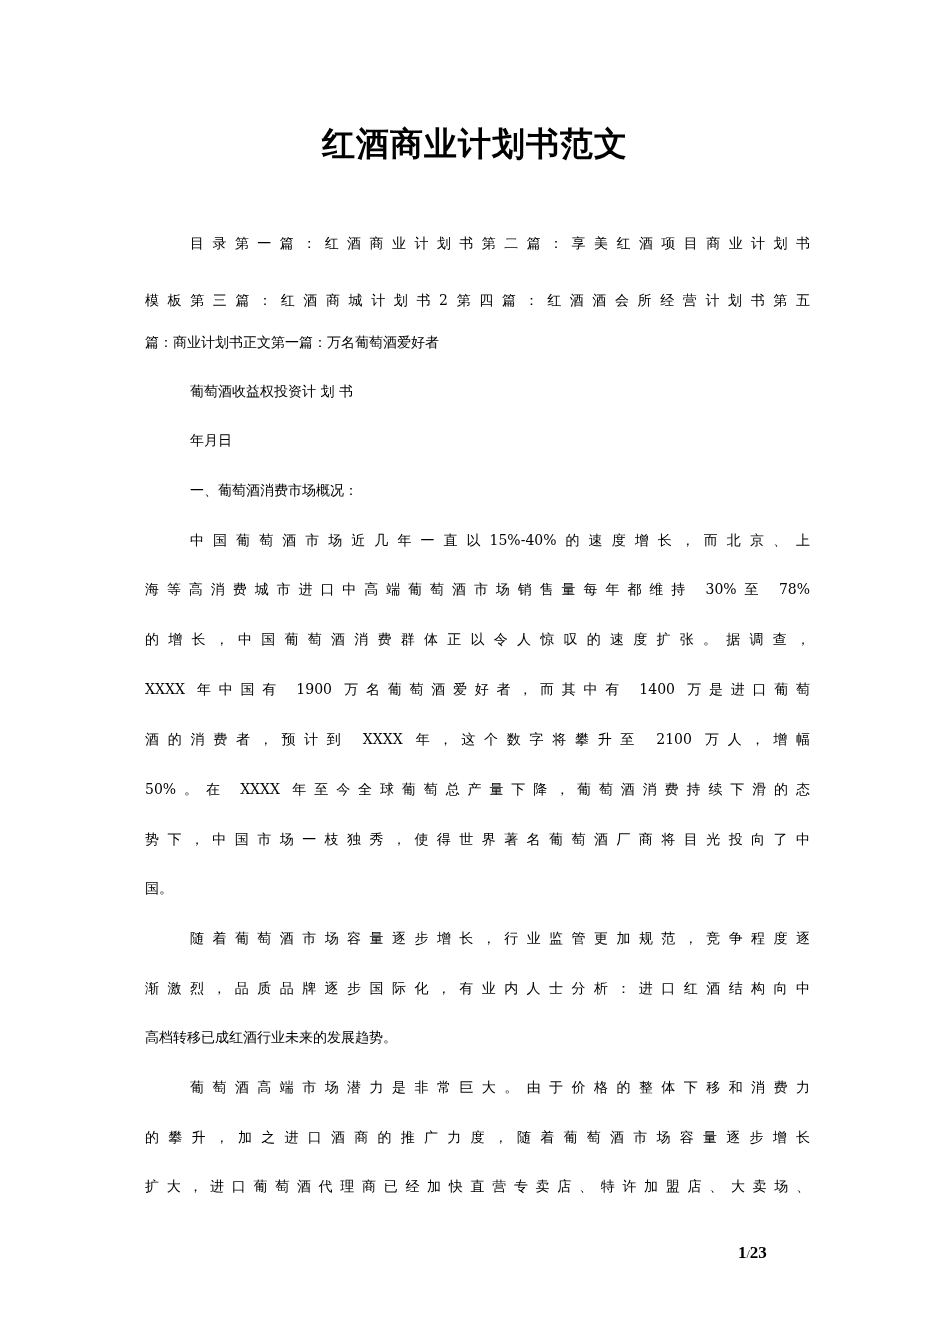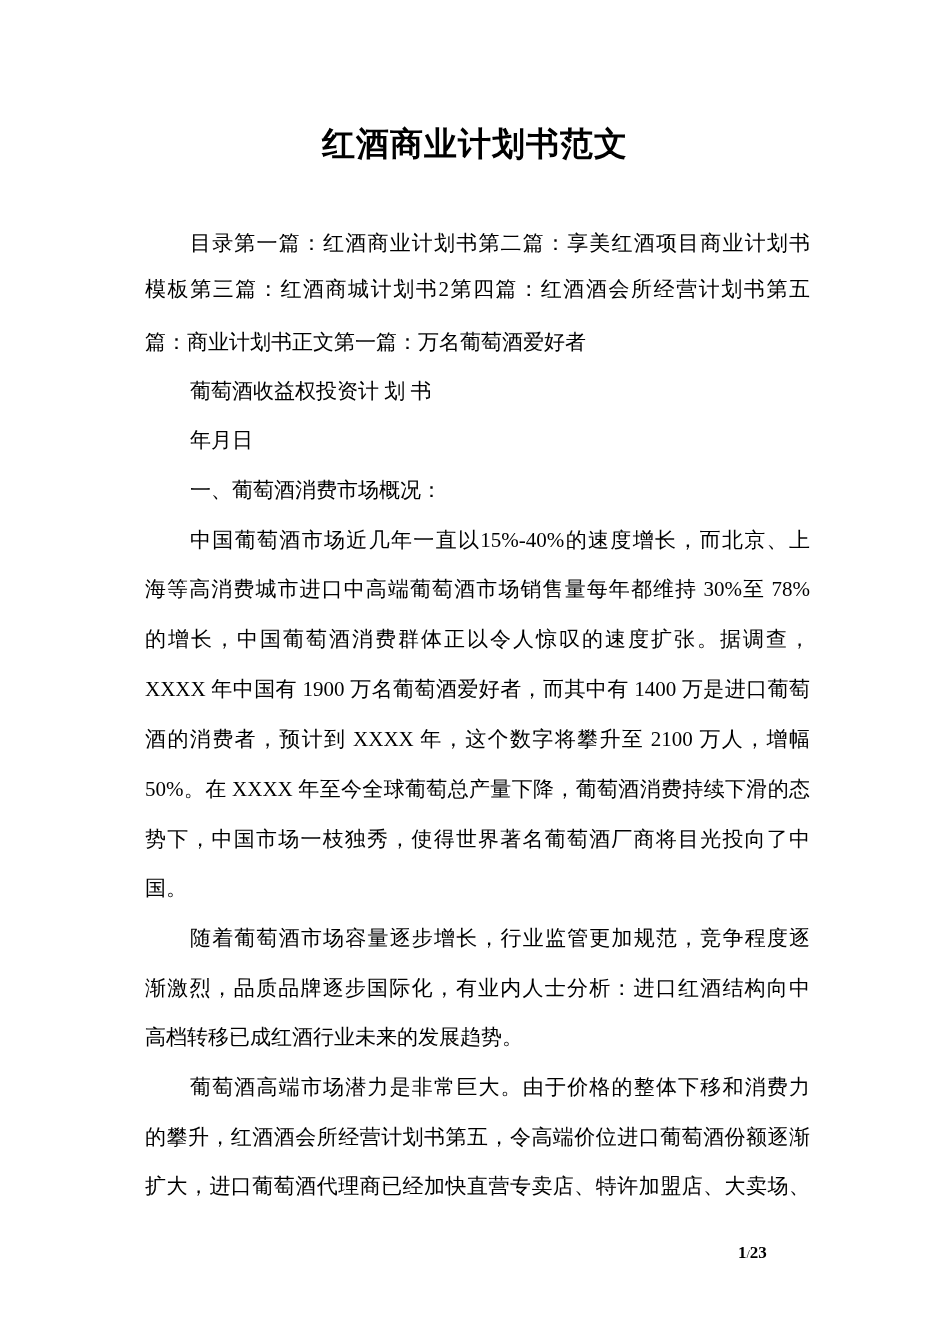--- a/index.html
+++ b/index.html
@@ -1,49 +1,49 @@
 <!DOCTYPE html>
 <html><head>
   <meta charset="utf-8">
   <style>
     html, body { margin: 0; padding: 0; background: #ffffff; }
     body { width: 950px; height: 1344px; position: relative; overflow: hidden; font-family: "DejaVu Serif", "Liberation Serif", serif; color: #000; }
     .page { position: absolute; left: 0; top: 0; width: 950px; height: 1344px; background: #fff; }
     .title { position: absolute; left: 0; width: 950px; top: 122px; text-align: center; font-size: 33px; font-weight: bold; letter-spacing: 1px; font-family: "DejaVu Sans", "Liberation Sans", sans-serif; }
-    .line { position: absolute; left: 145px; width: 665px; font-size: 21px; white-space: nowrap; line-height: 28px; text-align: justify; text-align-last: justify; font-family: Liberation Serif, serif; }
+    .line { position: absolute; left: 145px; width: 665px; font-size: 14px; white-space: nowrap; line-height: 28px; text-align: justify; text-align-last: justify; }
     .line.last { text-align-last: left; }
     .line.indent { left: 190px; width: 620px; }
     .pagenum { position: absolute; left: 738px; top: 1243px; font-size: 17px; font-weight: bold; font-family: "Liberation Serif", serif; text-align: right; }
     .pagenum .slash { font-size: 12px; font-weight: normal; }
   </style>
 </head>
 <body>
 
 <div class="page">
   <div class="title">红酒商业计划书范文</div>
 
   <div id="body-lines">
     <div class="line indent" style="top:229px">目录第一篇：红酒商业计划书第二篇：享美红酒项目商业计划书</div>
-    <div class="line" style="top:275px">模板第三篇：红酒商城计划书2第四篇：红酒酒会所经营计划书第五</div>
+    <div class="line" style="top:286px">模板第三篇：红酒商城计划书2第四篇：红酒酒会所经营计划书第五</div>
     <div class="line last" style="top:328px">篇：商业计划书正文第一篇：万名葡萄酒爱好者</div>
     <div class="line indent last" style="top:377px">葡萄酒收益权投资计 划 书</div>
     <div class="line indent last" style="top:426px">年月日</div>
     <div class="line indent last" style="top:476px">一、葡萄酒消费市场概况：</div>
     <div class="line indent" style="top:526px">中国葡萄酒市场近几年一直以15%-40%的速度增长，而北京、上</div>
     <div class="line" style="top:575px">海等高消费城市进口中高端葡萄酒市场销售量每年都维持 30%至 78%</div>
     <div class="line" style="top:625px">的增长，中国葡萄酒消费群体正以令人惊叹的速度扩张。据调查，</div>
     <div class="line" style="top:675px">XXXX 年中国有 1900 万名葡萄酒爱好者，而其中有 1400 万是进口葡萄</div>
     <div class="line" style="top:725px">酒的消费者，预计到 XXXX 年，这个数字将攀升至 2100 万人，增幅</div>
     <div class="line" style="top:775px">50%。在 XXXX 年至今全球葡萄总产量下降，葡萄酒消费持续下滑的态</div>
     <div class="line" style="top:825px">势下，中国市场一枝独秀，使得世界著名葡萄酒厂商将目光投向了中</div>
     <div class="line last" style="top:874px">国。</div>
     <div class="line indent" style="top:924px">随着葡萄酒市场容量逐步增长，行业监管更加规范，竞争程度逐</div>
     <div class="line" style="top:974px">渐激烈，品质品牌逐步国际化，有业内人士分析：进口红酒结构向中</div>
     <div class="line last" style="top:1023px">高档转移已成红酒行业未来的发展趋势。</div>
     <div class="line indent" style="top:1073px">葡萄酒高端市场潜力是非常巨大。由于价格的整体下移和消费力</div>
-    <div class="line" style="top:1123px">的攀升，红酒酒会所经营计划书第五，令高端价位进口葡萄酒份额逐渐</div>
+    <div class="line" style="top:1123px">的攀升，加之进口酒商的推广力度，随着葡萄酒市场容量逐步增长</div>
     <div class="line" style="top:1172px">扩大，进口葡萄酒代理商已经加快直营专卖店、特许加盟店、大卖场、</div>
   </div>
 
   <div class="pagenum">
     <span>1</span><span class="slash">/</span><span>23</span>
   </div>
 </div>
 
 </body></html>

